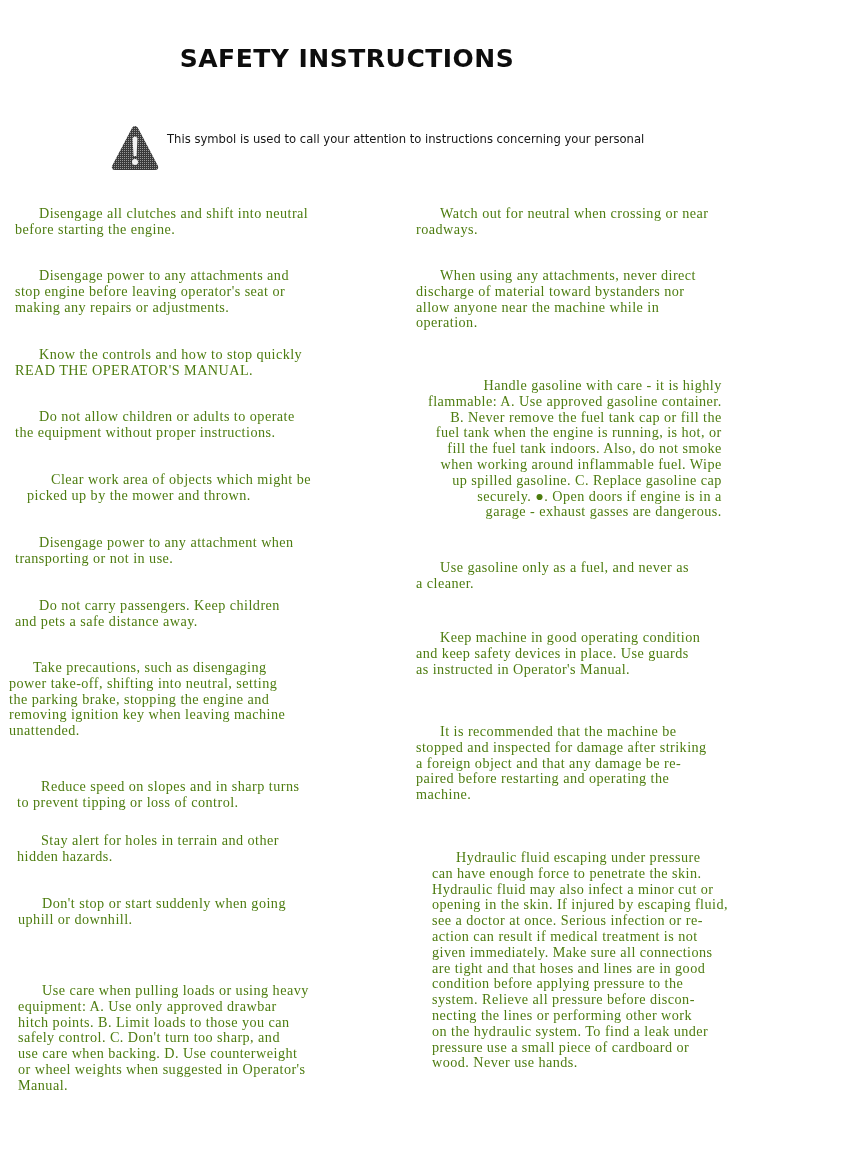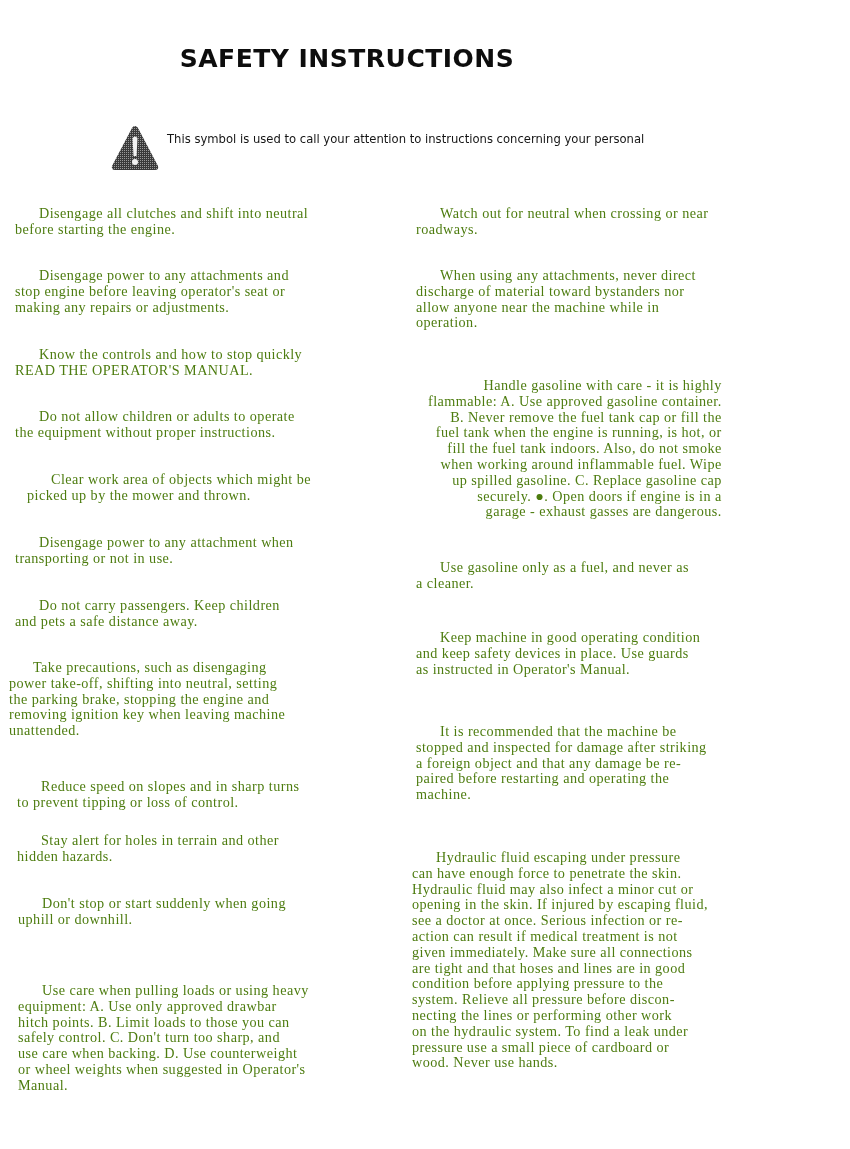--- a/index.html
+++ b/index.html
@@ -104,21 +104,21 @@
   <div class="para" style="left:416px;top:560px;font-family:Liberation Serif, serif;"><span class="ind"></span><span>Use gasoline only as a fuel, and never as
 a cleaner.</span></div>
   <div class="para" style="left:416px;top:630px;"><span class="ind"></span><span>Keep machine in good operating condition
 and keep safety devices in place. Use guards
 as instructed in Operator's Manual.</span></div>
   <div class="para" style="left:416px;top:724px;"><span class="ind"></span><span>It is recommended that the machine be
 stopped and inspected for damage after striking
 a foreign object and that any damage be re-
 paired before restarting and operating the
 machine.</span></div>
-  <div class="para" style="left:412px;top:850px;"><span class="ind"></span><span>Hydraulic fluid escaping under pressure
+  <div class="para" style="left:432px;top:850px;"><span class="ind"></span><span>Hydraulic fluid escaping under pressure
 can have enough force to penetrate the skin.
 Hydraulic fluid may also infect a minor cut or
 opening in the skin. </span><span class="u">If injured by escaping fluid,
 see a doctor at once.</span><span> Serious infection or re-
 action can result if medical treatment is not
 given immediately. Make sure all connections
 are tight and that hoses and lines are in good
 condition before applying pressure to the
 system. Relieve all pressure before discon-
 necting the lines or performing other work

